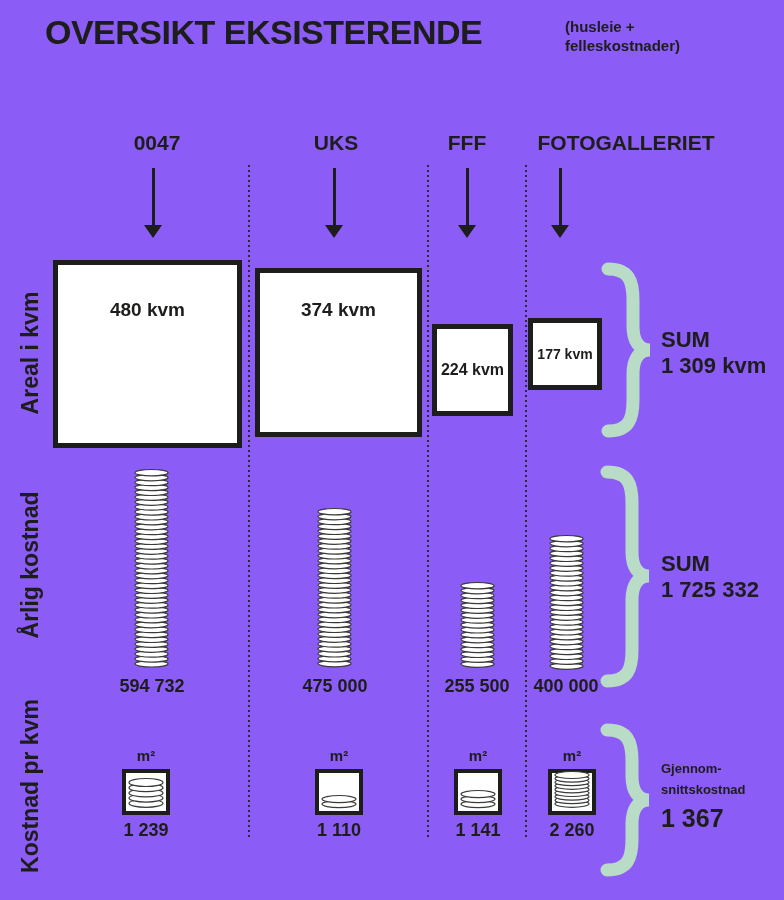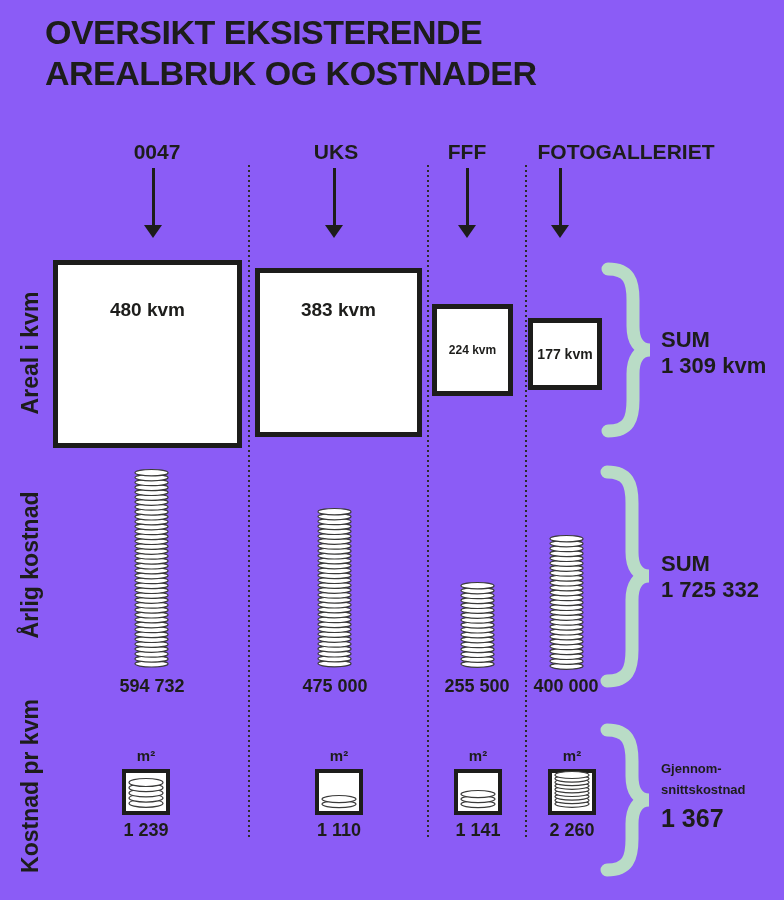--- a/index.html
+++ b/index.html
@@ -5,21 +5,21 @@
   html,body{margin:0;padding:0;background:#fff;}
   .canvas{
     position:relative;width:784px;height:900px;background:#8b5cf6;overflow:hidden;
     font-family:"Liberation Sans", sans-serif;color:#1d1d1b;
   }
   
   .title{position:absolute;left:45px;top:12px;font-size:34px;line-height:41px;
          font-weight:800;letter-spacing:-0.5px;white-space:nowrap;}
   .title-note{position:absolute;left:565px;top:17px;font-size:15px;line-height:19px;font-weight:700;}
   
-  .colhead{position:absolute;top:140px;transform:translateX(-50%);
+  .colhead{position:absolute;top:131px;transform:translateX(-50%);
            font-size:21px;font-weight:800;white-space:nowrap;}
   
   .arrow{position:absolute;width:3px;height:57px;background:#1d1d1b;}
   .arrow::after{content:"";position:absolute;top:100%;left:50%;transform:translateX(-50%);
                 border:9px solid transparent;border-bottom:0;border-top:13px solid #1d1d1b;}
   
   .dotline{position:absolute;top:165px;height:675px;width:2px;
            background:repeating-linear-gradient(to bottom,#2b2b2a 0 2px,transparent 2px 5px);}
   
   .vlabel{position:absolute;transform:translate(-50%,-50%) rotate(-90deg);
@@ -51,21 +51,24 @@
   .avg-title{font-size:13px;font-weight:700;line-height:21px;}
   .avg-value{font-size:25px;font-weight:800;line-height:30px;margin-top:3px;}
 </style>
 </head>
 <body>
 
 <div class="canvas">
 
   <div class="title">
     <div>OVERSIKT EKSISTERENDE</div>
-    <div>AREALBRUK OG KOSTNADER</div>
+  </div>
+  <div class="title-note">
+    <div>(husleie +</div>
+    <div>felleskostnader)</div>
   </div>
 
   <div class="colhead" style="left:157px">0047</div>
   <div class="colhead" style="left:336px">UKS</div>
   <div class="colhead" style="left:467px">FFF</div>
   <div class="colhead" style="left:626px">FOTOGALLERIET</div>
 
   <div class="arrow" style="left:151.5px;top:168px"></div>
   <div class="arrow" style="left:332.5px;top:168px"></div>
   <div class="arrow" style="left:465.5px;top:168px"></div>
@@ -74,23 +77,23 @@
   <div class="dotline" style="left:248px"></div>
   <div class="dotline" style="left:427px"></div>
   <div class="dotline" style="left:525px"></div>
 
   <div class="vlabel" style="left:30px;top:353px">Areal i kvm</div>
 
   <div class="abox label-top" style="left:53px;top:260px;width:189px;height:188px;font-size:19px">
     <span>480 kvm</span>
   </div>
   <div class="abox label-top" style="left:255px;top:268px;width:167px;height:169px;font-size:19px;padding-top:26px">
-    <span>383 kvm</span>
-  </div>
-  <div class="abox label-center" style="left:432px;top:304px;width:81px;height:92px;font-size:12px">
+    <span>374 kvm</span>
+  </div>
+  <div class="abox label-center" style="left:432px;top:324px;width:81px;height:92px;font-size:16px">
     <span>224 kvm</span>
   </div>
   <div class="abox label-center" style="left:528px;top:318px;width:74px;height:72px;font-size:14px">
     <span>177 kvm</span>
   </div>
 
   <div class="brace" style="left:602px;top:262px">
     <svg width="56" height="176" viewBox="0 0 56 176" fill="none">
       <path d="M 6 7 C 27 7 31 19 31 38 L 31 64 C 31 79 37 88 48 88 C 37 88 31 97 31 112 L 31 138 C 31 157 27 169 6 169" stroke="#b9dcc6" stroke-width="13" stroke-linecap="round"></path>
     </svg>

